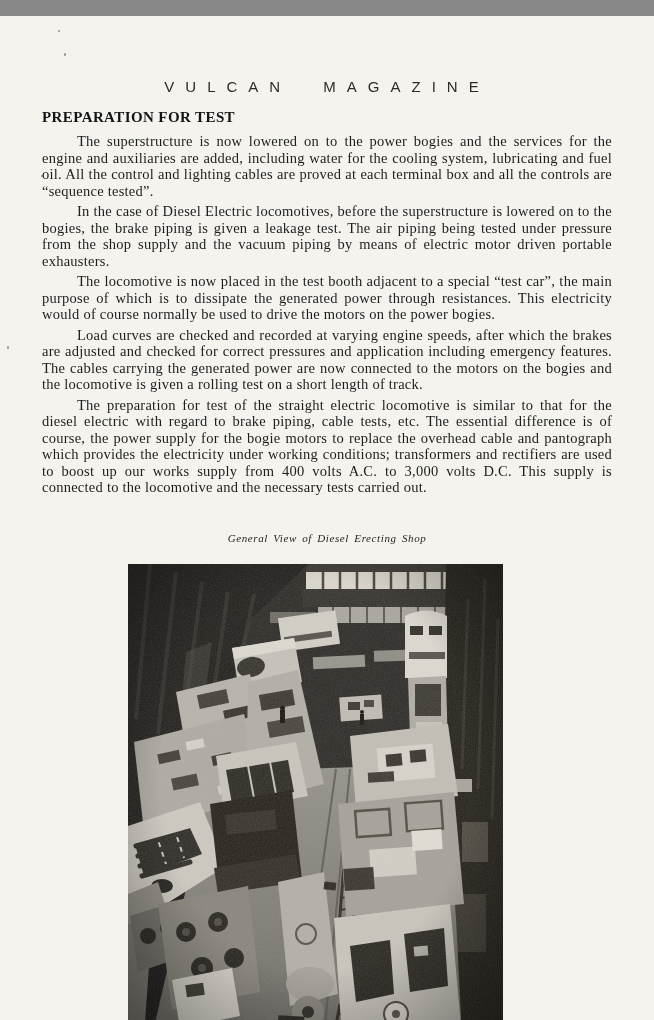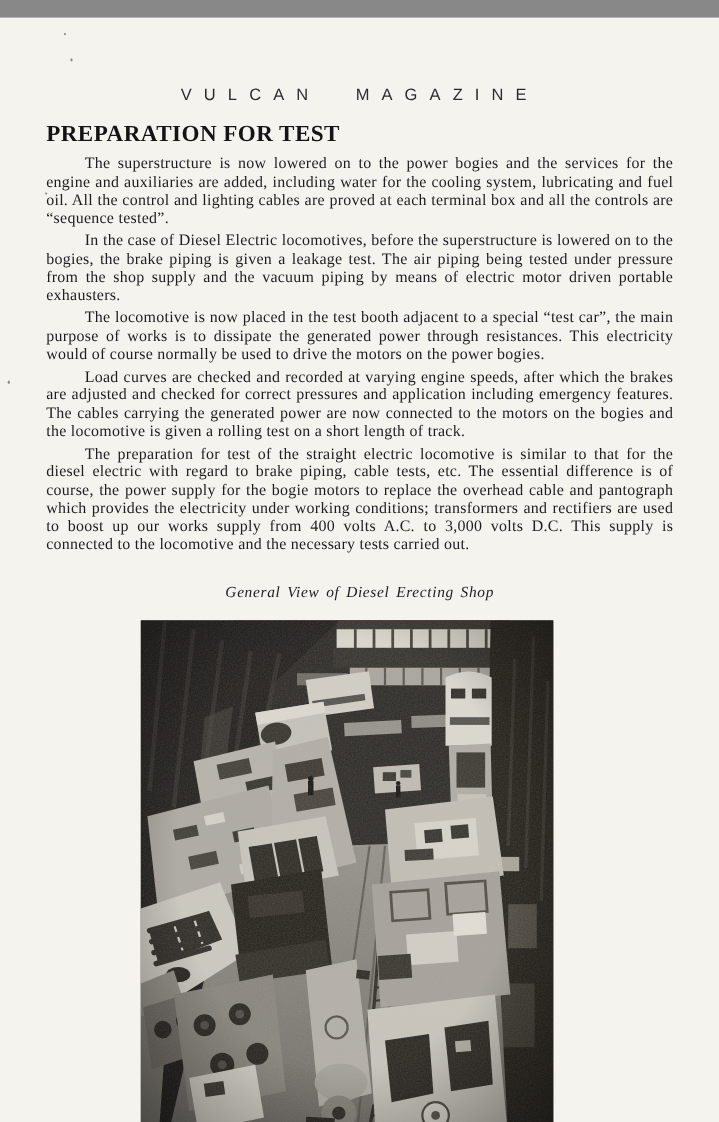--- a/index.html
+++ b/index.html
@@ -19,37 +19,37 @@
     font-size:15px; font-weight:400;
     letter-spacing:11px; word-spacing:17px;
     color:#2b2b2d;
     white-space:nowrap;
   }
   .content {
     position:absolute; top:93px; left:42px; width:570px;
   }
   .section-heading {
     margin:0 0 7px 0;
-    font-size:21px; font-weight:bold;
+    font-size:15px; font-weight:bold;
     letter-spacing:0.4px;
     color:#141416;
   }
   .body-para {
     margin:0 0 4px 0;
     font-size:14.5px; line-height:16.5px;
     letter-spacing:0.25px;
     text-align:justify;
     text-indent:35px;
     color:#1d1d1f;
   }
   .caption {
     position:absolute; top:516px; left:0; right:0;
     text-align:center;
     font-style:italic;
-    font-size:14px;
+    font-size:11px;
     letter-spacing:0.6px;
     word-spacing:2px;
     color:#1d1d1f;
   }
   .photo {
     position:absolute; left:128px; top:548px;
     width:375px; height:472px;
     margin:0; padding:0;
     background:#1b1918;
   }
@@ -65,21 +65,21 @@
   <span class="speck" style="left:64px;top:37px;width:2px;height:3px;"></span>
   <span class="speck" style="left:41px;top:159px;width:2px;height:2px;"></span>
   <span class="speck" style="left:7px;top:330px;width:2px;height:3px;"></span>
 
   <div class="masthead">VULCAN MAGAZINE</div>
 
   <div class="content">
     <h1 class="section-heading">PREPARATION FOR TEST</h1>
     <p class="body-para">The superstructure is now lowered on to the power bogies and the services for the engine and auxiliaries are added, including water for the cooling system, lubricating and fuel oil.  All the control and lighting cables are proved at each terminal box and all the controls are “sequence tested”.</p>
     <p class="body-para">In the case of Diesel Electric locomotives, before the superstructure is lowered on to the bogies, the brake piping is given a leakage test.  The air piping being tested under pressure from the shop supply and the vacuum piping by means of electric motor driven portable exhausters.</p>
-    <p class="body-para">The locomotive is now placed in the test booth adjacent to a special “test car”, the main purpose of works is to dissipate the generated power through resistances. This electricity would of course normally be used to drive the motors on the power bogies.</p>
+    <p class="body-para">The locomotive is now placed in the test booth adjacent to a special “test car”, the main purpose of which is to dissipate the generated power through resistances. This electricity would of course normally be used to drive the motors on the power bogies.</p>
     <p class="body-para">Load curves are checked and recorded at varying engine speeds, after which the brakes are adjusted and checked for correct pressures and application including emergency features.  The cables carrying the generated power are now connected to the motors on the bogies and the locomotive is given a rolling test on a short length of track.</p>
     <p class="body-para">The preparation for test of the straight electric locomotive is similar to that for the diesel electric with regard to brake piping, cable tests, etc.  The essential difference is of course, the power supply for the bogie motors to replace the overhead cable and pantograph which provides the electricity under working conditions; transformers and rectifiers are used to boost up our works supply from 400 volts A.C. to 3,000 volts D.C.  This supply is connected to the locomotive and the necessary tests carried out.</p>
   </div>
 
   <div class="caption">General View of Diesel Erecting Shop</div>
 
   <figure class="photo">
     <svg viewBox="0 0 375 472" preserveAspectRatio="none">
       <defs>
         <linearGradient id="floorG" x1="0" y1="0" x2="0" y2="1">

